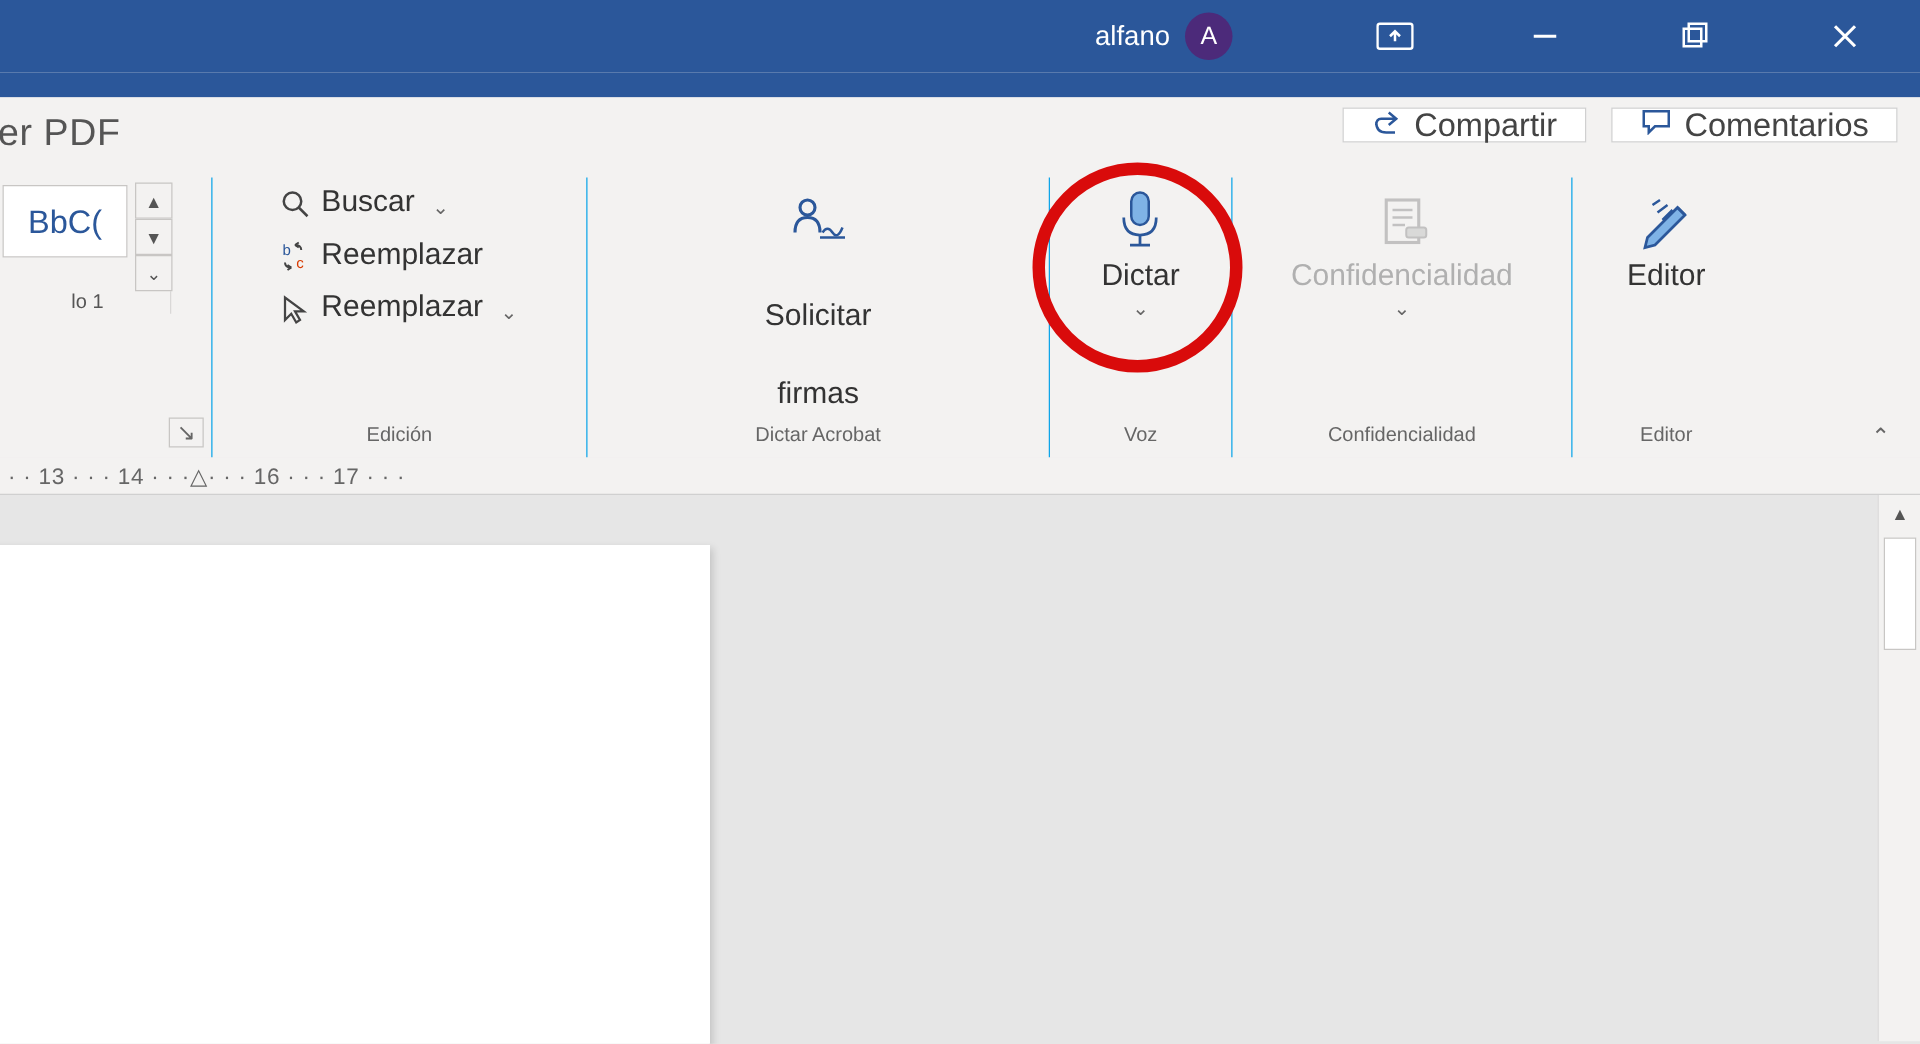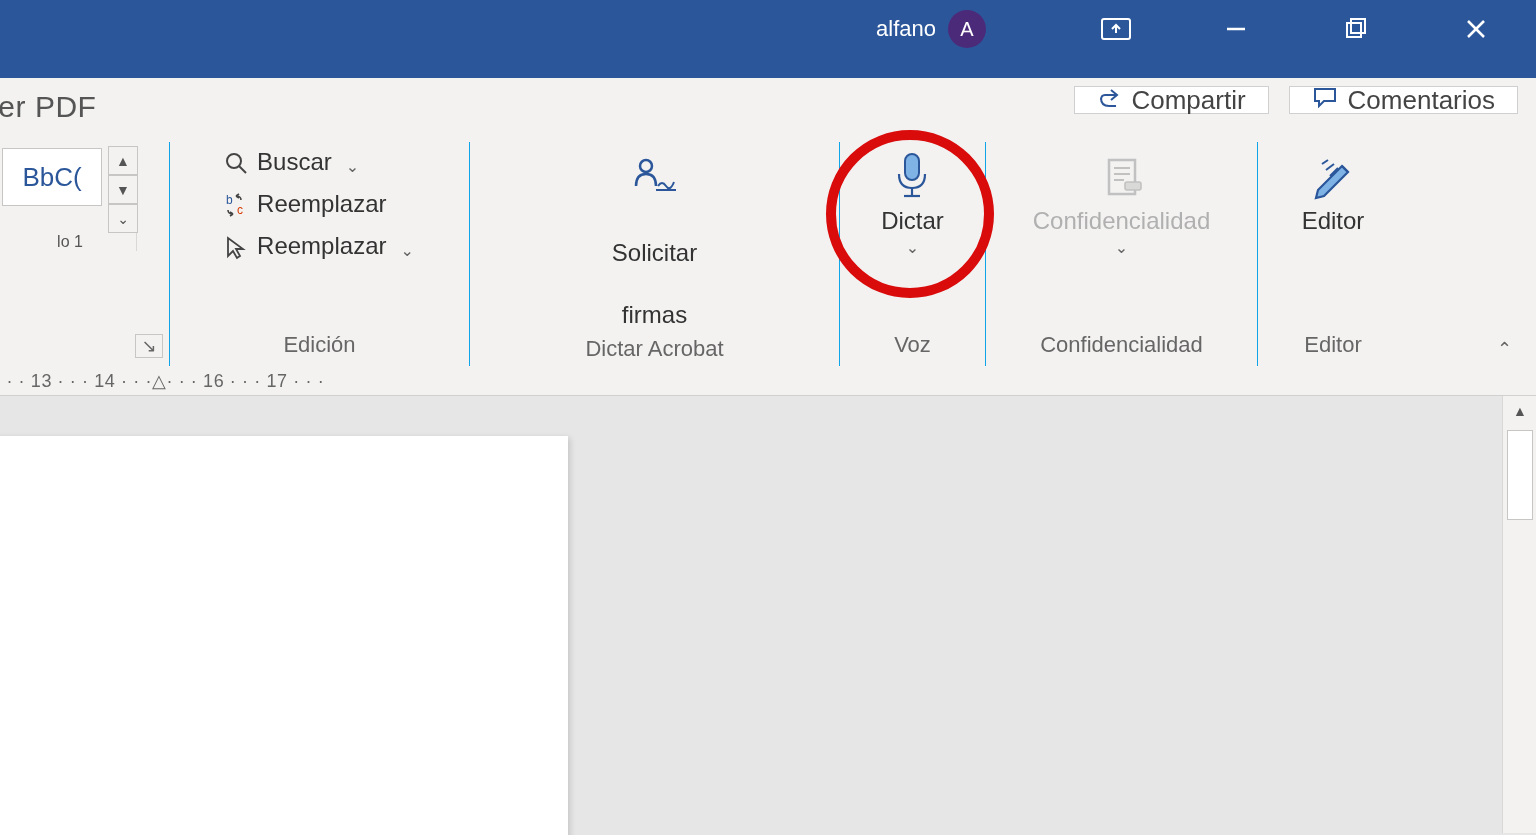--- a/index.html
+++ b/index.html
@@ -38,21 +38,21 @@
   }
   .share-icon-blue { color:#2b579a; font-size:22px; }
 
   
   .groups-row {
     display:flex; align-items:stretch; background:#f3f2f1; height:230px; padding-top:6px;
   }
   .group { display:flex; flex-direction:column; align-items:center; border-right:1px solid #0ea5e9; position:relative; }
   .group:last-child { border-right:none; }
   .group-content { flex:1; display:flex; align-items:flex-start; }
-  .group-label { font-size:22px; color:#666; padding:6px 0 8px; }
+  .group-label { font-size:16px; color:#666; padding:6px 0 8px; }
 
   
   .styles-stub {
     width:132px; display:flex; flex-direction:column; align-items:center; border-right:1px solid #d9d8d7; margin-left:-28px;
   }
   .style-box {
     width:100px; height:58px; border:1px solid #c8c6c4; margin:2px 0; display:flex; align-items:center; justify-content:center;
     color:#2b579a; font-size:26px; overflow:hidden; background:#fff;
   }
   .style-caption { font-size:16px; color:#555; margin-top:0; }

